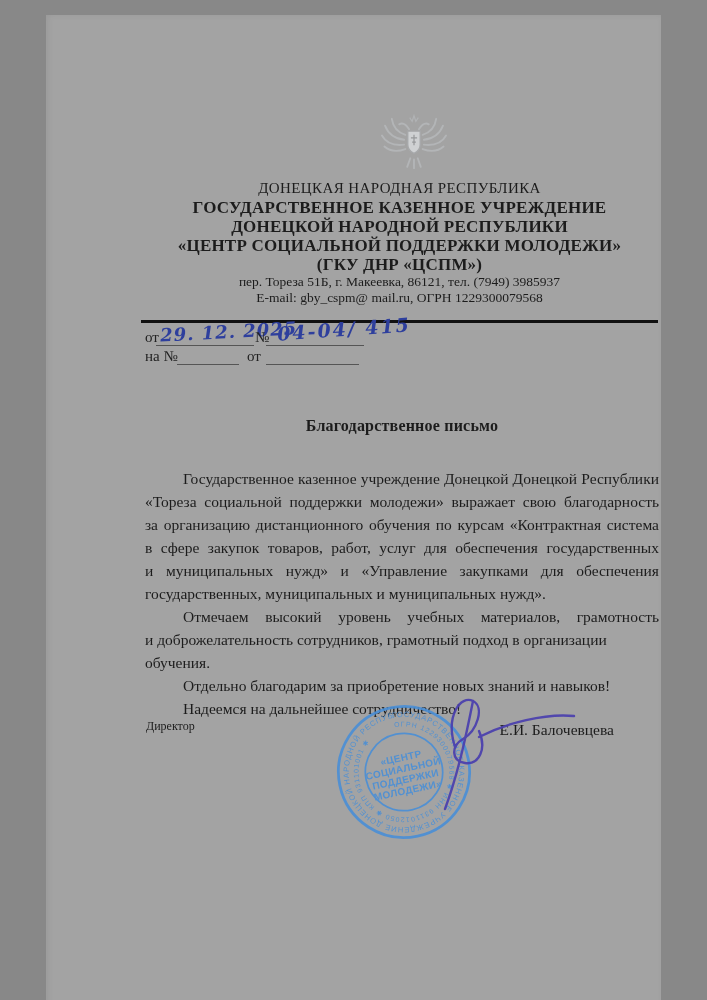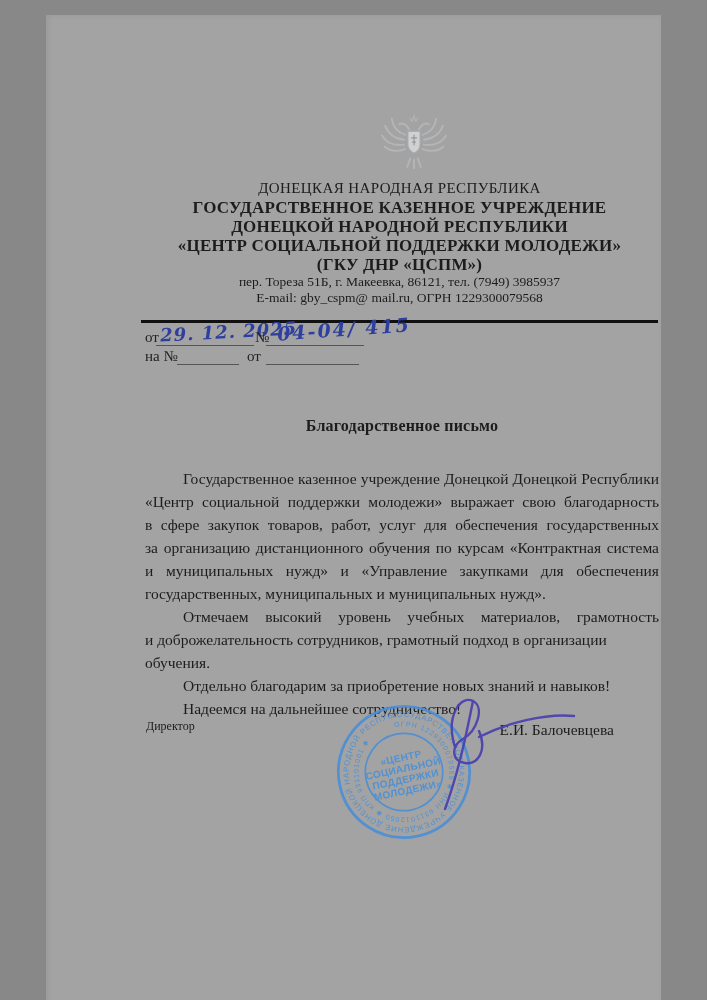--- a/index.html
+++ b/index.html
@@ -93,23 +93,23 @@
   <span class="printed" style="left:99px;top:333px;">на №</span>
   <span class="uline" style="left:131px;top:348px;width:62px;"></span>
   <span class="printed" style="left:201px;top:333px;">от</span>
   <span class="uline" style="left:220px;top:348px;width:93px;"></span>
 
   <div id="title">Благодарственное письмо</div>
 
   <div id="body">
       <div>
         <div class="bline just ind">Государственное казенное учреждение Донецкой Донецкой Республики</div>
-        <div class="bline just">«Центр социальной поддержки молодежи» выражает свою благодарность</div>
+        <div class="bline just">«Тореза социальной поддержки молодежи» выражает свою благодарность</div>
+        <div class="bline just">за организацию дистанционного обучения по курсам «Контрактная система</div>
         <div class="bline just">в сфере закупок товаров, работ, услуг для обеспечения государственных</div>
-        <div class="bline just">за организацию дистанционного обучения по курсам «Контрактная система</div>
         <div class="bline just">и муниципальных нужд» и «Управление закупками для обеспечения</div>
         <div class="bline">государственных, муниципальных и муниципальных нужд».</div>
       </div>
       <div>
         <div class="bline just ind">Отмечаем высокий уровень учебных материалов, грамотность</div>
         <div class="bline">и доброжелательность сотрудников, грамотный подход в организации обучения.</div>
       </div>
       <div>
         <div class="bline ind">Отдельно благодарим за приобретение новых знаний и навыков!</div>
       </div>

